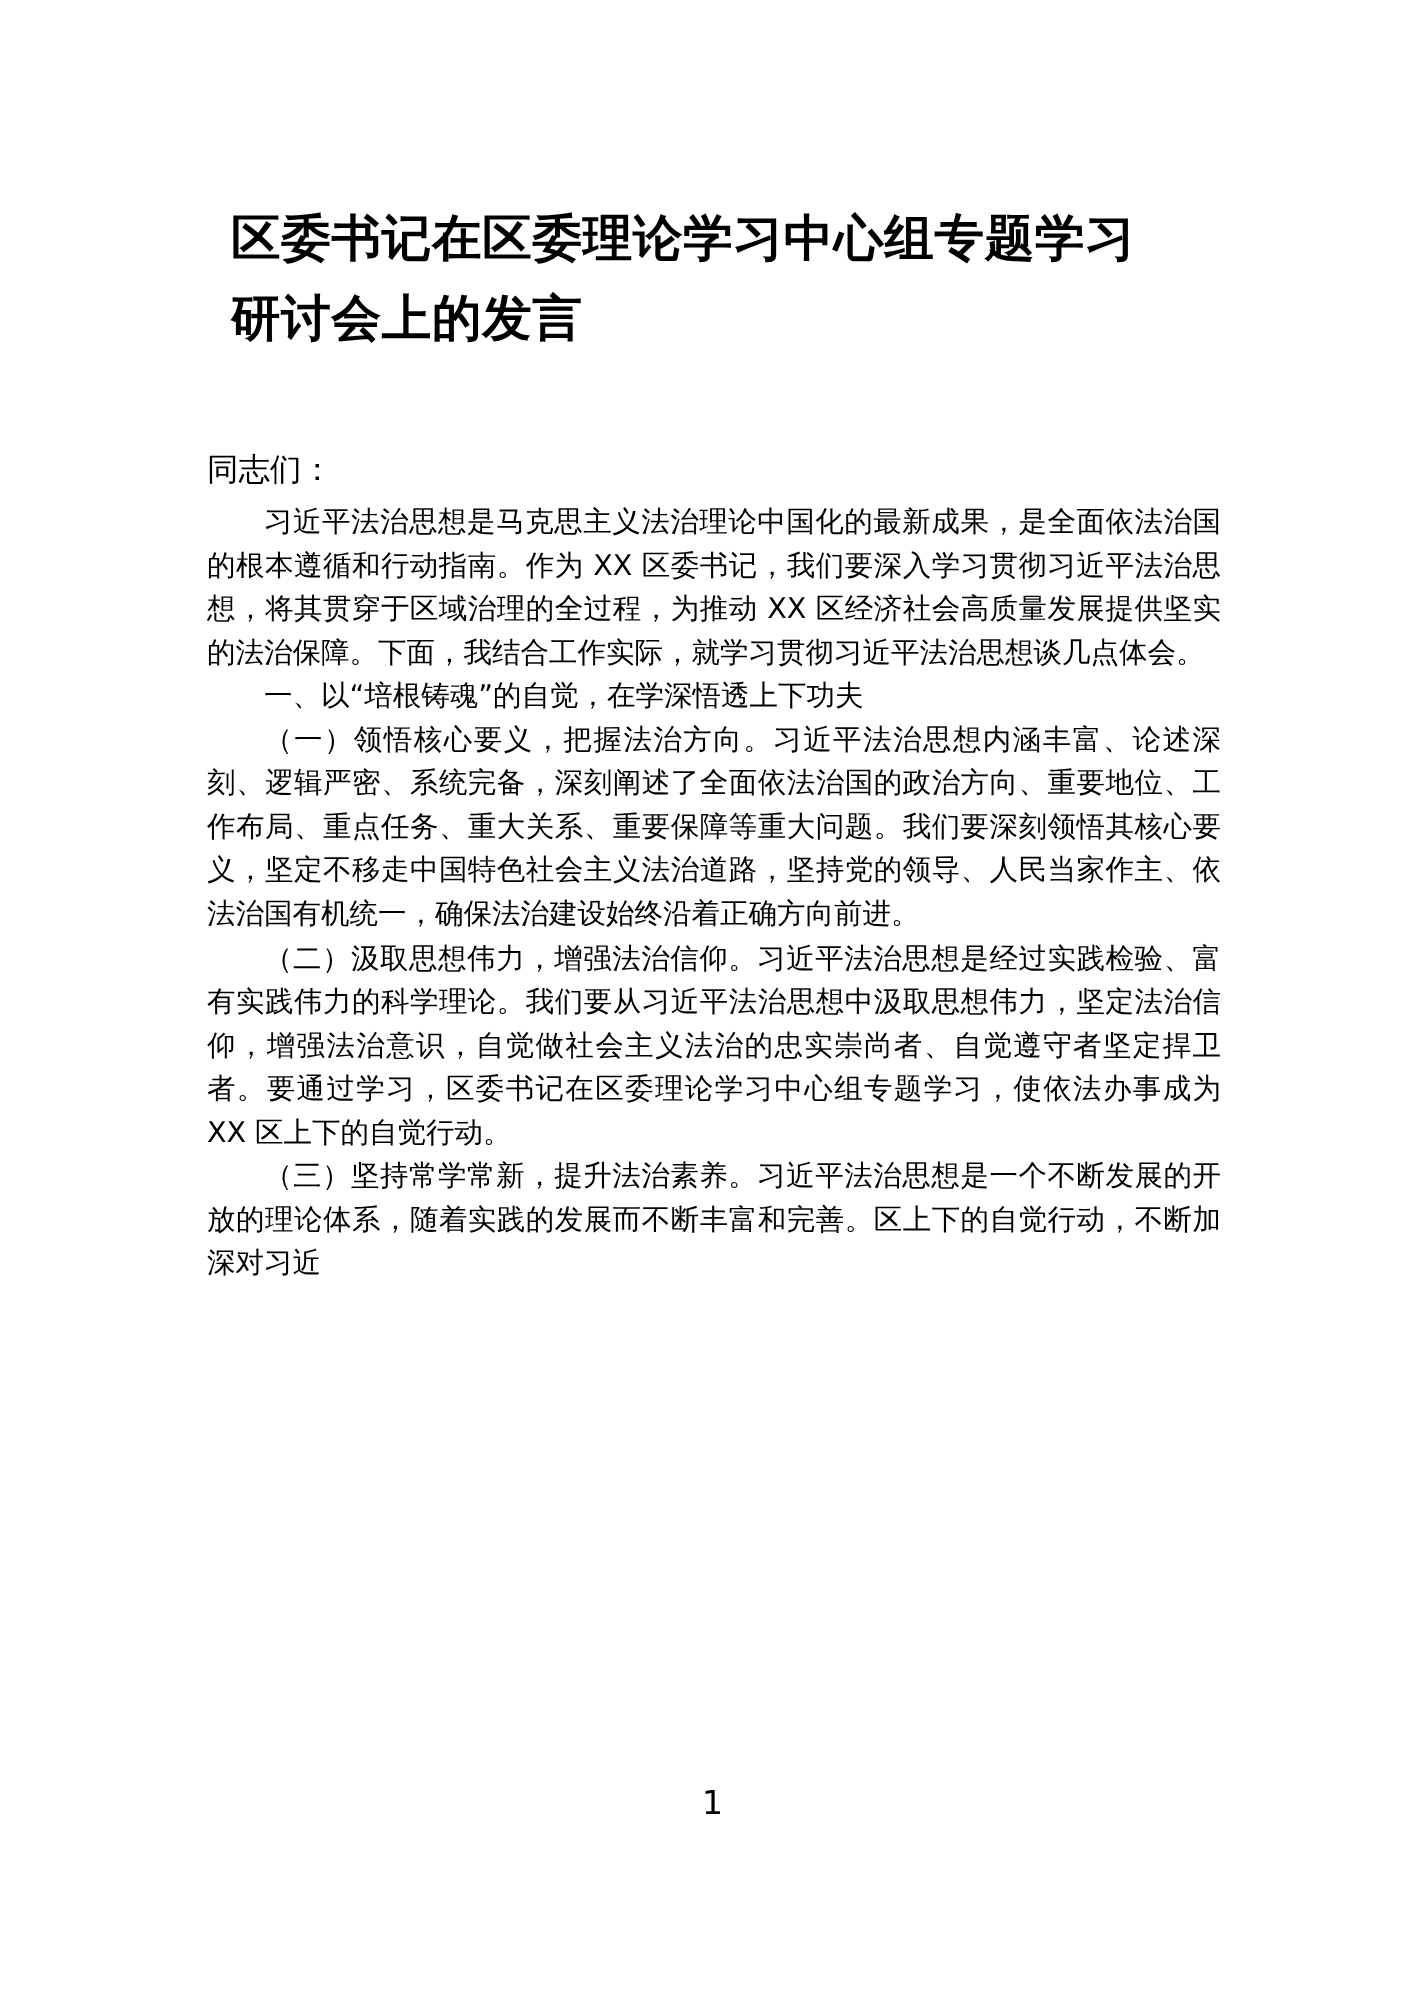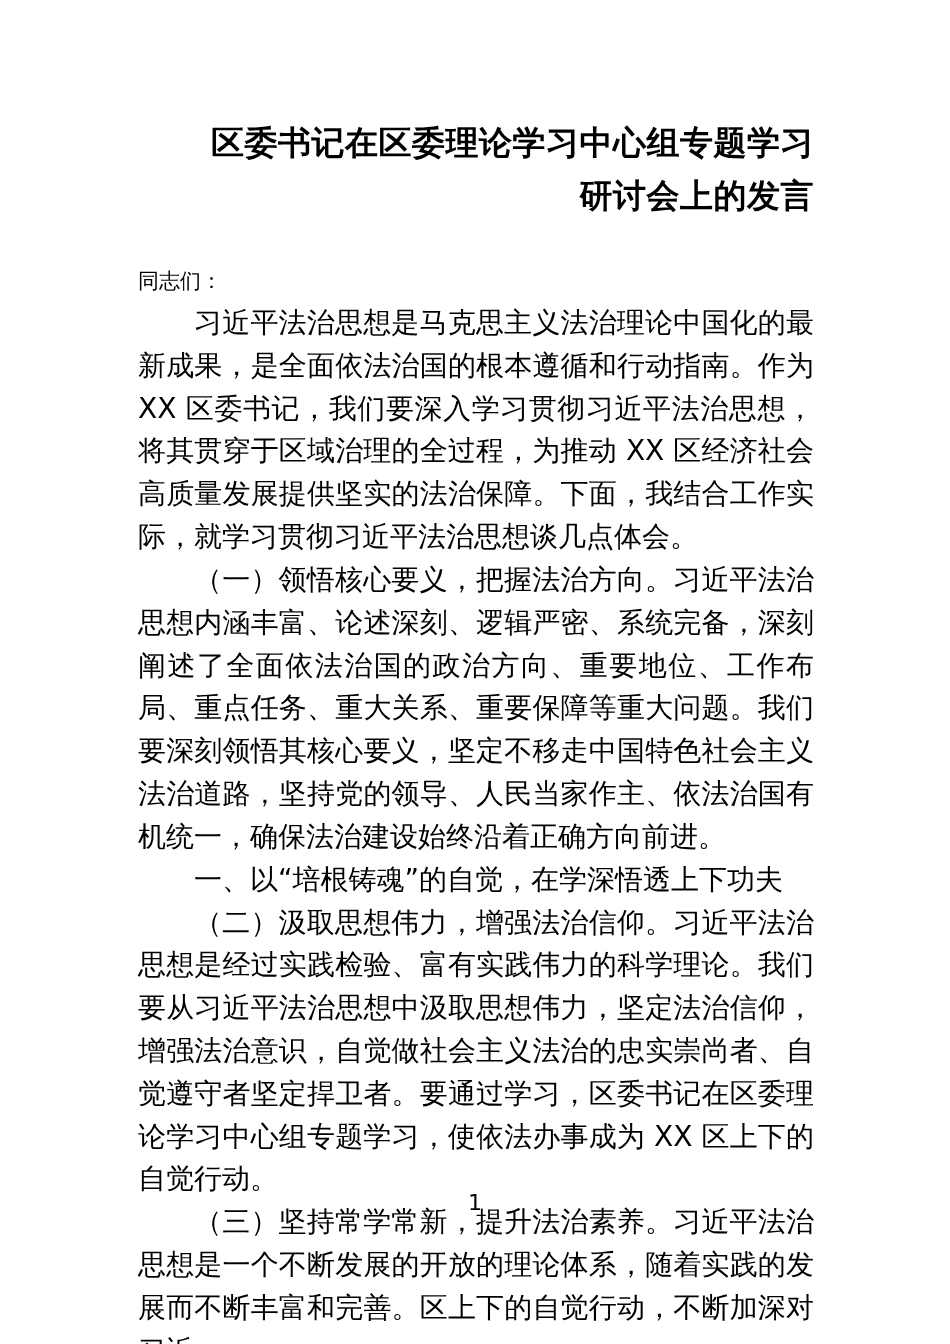--- a/index.html
+++ b/index.html
@@ -20,42 +20,42 @@
     box-sizing: border-box;
     overflow: hidden;
   }
   .content {
     position: absolute;
     left: 138px;
     top: 0;
     width: 676px;
   }
   .doc-title {
-    margin: 0;
+    margin: 16px;
     padding-top: 116px;
     font-size: 33px;
     font-weight: bold;
     line-height: 1.62;
-    text-align: right;
+    text-align: left;
     letter-spacing: 0.5px;
   }
   .doc-title .line2 {
     display: block;
   }
   .salutation {
     margin: 0;
     padding-top: 48px;
     font-size: 21px;
     line-height: 1.0;
     text-align: justify;
     text-align-last: left;
   }
   p.body-par {
     margin: 0;
-    font-size: 28px;
+    font-size: 19px;
     line-height: 1.53;
     text-indent: 2em;
     text-align: justify;
     text-align-last: left;
   }
   p.first-par {
     margin-top: 10px;
   }
   .page-number {
     position: absolute;
@@ -74,21 +74,21 @@
   <div class="content">
 
     <h1 class="doc-title">
       <span>区委书记在区委理论学习中心组专题学习</span>
       <span class="line2">研讨会上的发言</span>
     </h1>
 
     <p class="salutation">同志们：</p>
 
     <p class="body-par first-par">习近平法治思想是马克思主义法治理论中国化的最新成果，是全面依法治国的根本遵循和行动指南。作为 XX 区委书记，我们要深入学习贯彻习近平法治思想，将其贯穿于区域治理的全过程，为推动 XX 区经济社会高质量发展提供坚实的法治保障。下面，我结合工作实际，就学习贯彻习近平法治思想谈几点体会。</p>
+    <p class="body-par">一、以“培根铸魂”的自觉，在学深悟透上下功夫</p>
     <p class="body-par">（一）领悟核心要义，把握法治方向。习近平法治思想内涵丰富、论述深刻、逻辑严密、系统完备，深刻阐述了全面依法治国的政治方向、重要地位、工作布局、重点任务、重大关系、重要保障等重大问题。我们要深刻领悟其核心要义，坚定不移走中国特色社会主义法治道路，坚持党的领导、人民当家作主、依法治国有机统一，确保法治建设始终沿着正确方向前进。</p>
-    <p class="body-par">一、以“培根铸魂”的自觉，在学深悟透上下功夫</p>
     <p class="body-par">（二）汲取思想伟力，增强法治信仰。习近平法治思想是经过实践检验、富有实践伟力的科学理论。我们要从习近平法治思想中汲取思想伟力，坚定法治信仰，增强法治意识，自觉做社会主义法治的忠实崇尚者、自觉遵守者坚定捍卫者。要通过学习，区委书记在区委理论学习中心组专题学习，使依法办事成为 XX 区上下的自觉行动。</p>
     <p class="body-par">（三）坚持常学常新，提升法治素养。习近平法治思想是一个不断发展的开放的理论体系，随着实践的发展而不断丰富和完善。区上下的自觉行动，不断加深对习近</p>
 
   </div>
 
   <div class="page-number">1</div>
 </div>
 
 </body></html>

